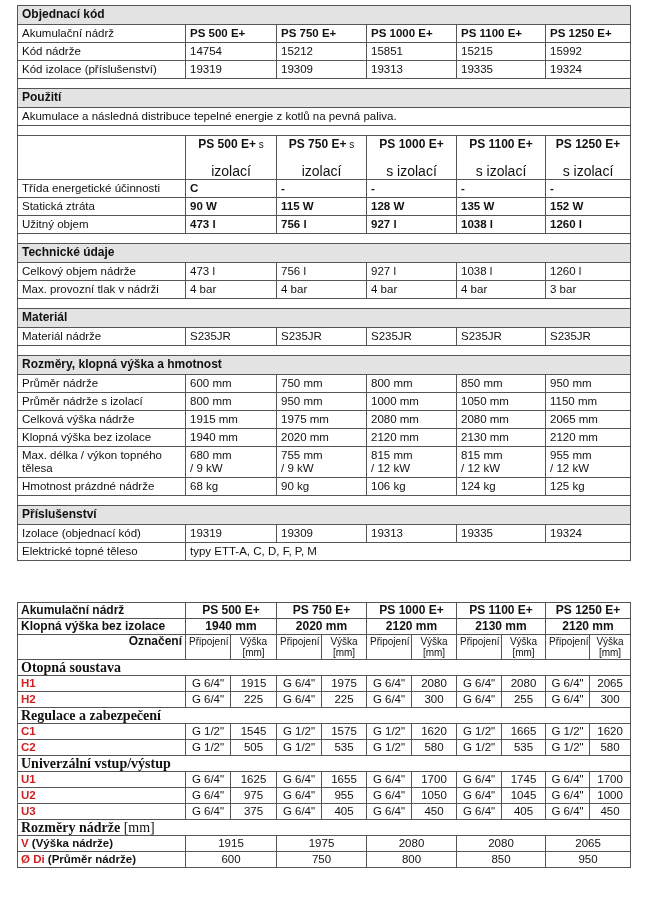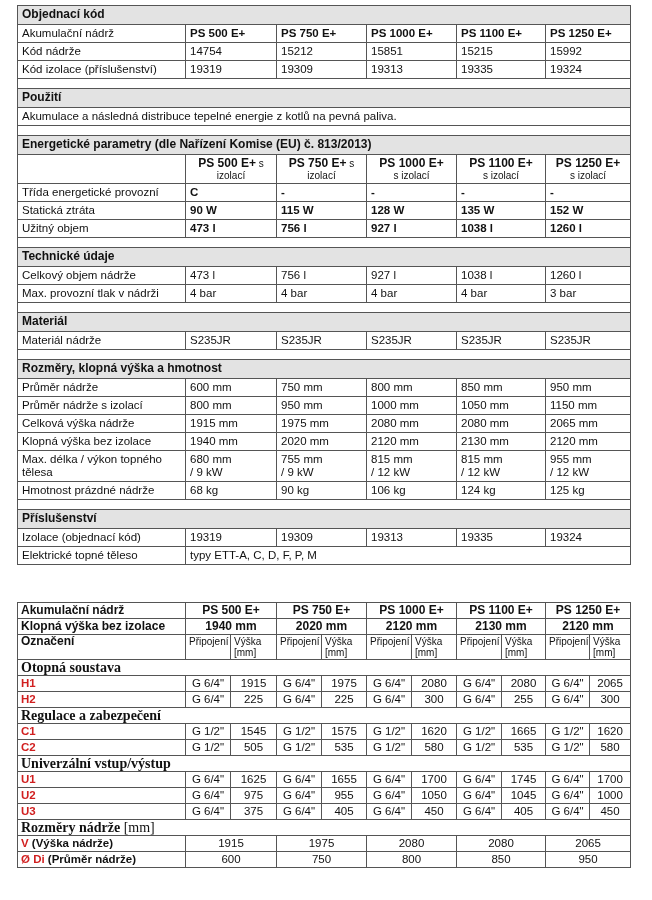--- a/index.html
+++ b/index.html
@@ -4,28 +4,28 @@
   <style>
     html, body { margin: 0; padding: 0; background: #ffffff; }
     body { width: 652px; height: 900px; position: relative; overflow: hidden;
            font-family: "Liberation Sans", sans-serif; color: #111; }
     table { border-collapse: collapse; table-layout: fixed; position: absolute; left: 17px; width: 613px; }
     td { border: 1px solid #555; font-size: 11.5px; line-height: 13px; padding: 2px 4px; height: 13px;
          white-space: nowrap; overflow: hidden; vertical-align: top; }
     .sec td { background: #e3e3e3; font-weight: bold; font-size: 12px; padding: 2px 4px; height: 14px; }
     .b { font-weight: bold; }
     .blank td { height: 9px; padding: 0; }
-    .hdr-sub { font-size: 10px; display: block; text-align: center; font-weight: normal; line-height: 11px; }
+    .hdr-sub { font-size: 14px; display: block; text-align: center; font-weight: normal; line-height: 11px; margin-top: 15px; }
     .cen { text-align: center; }
     #t1 { top: 5px; }
     #t2 { top: 602px; }
     #t2 td { padding: 1px 3px; font-size: 11.5px; }
     #t2 .hdr td { font-weight: bold; font-size: 12px; }
-    #t2 .sub td { font-size: 10px; line-height: 11px; text-align: left; vertical-align: top; }
-    #t2 .sub td.first { text-align: left; font-size: 12px; font-weight: bold; }
+    #t2 .sub td { font-size: 10px; line-height: 11px; text-align: center; vertical-align: top; }
+    #t2 .sub td.first { text-align: right; font-size: 12px; font-weight: bold; }
     #t2 .grp td { font-weight: bold; font-size: 14px; font-family: Liberation Serif, serif; }
     .red { color: #d11f1f; font-weight: bold; }
   </style>
 </head>
 <body>
 
 <table id="t1">
   <colgroup>
     <col style="width:168px">
       <col style="width:91px">
@@ -70,33 +70,30 @@
   <tr class="sec">
         <td colspan="6">Použití</td>
       </tr>
   <tr>
         <td colspan="6">Akumulace a následná distribuce tepelné energie z kotlů na pevná paliva.</td>
       </tr>
   <tr class="blank">
         <td colspan="6"></td>
       </tr>
 
-  <tr class="sec">
-        <td colspan="6">Energetické parametry (dle Nařízení Komise (EU) č. 813/2013)</td>
-      </tr>
   <tr>
     <td></td>
     <td class="cen"><span class="b" style="font-size:12px">PS 500 E+</span><span style="font-size:10px"> s</span><span class="hdr-sub">izolací</span></td>
     <td class="cen"><span class="b" style="font-size:12px">PS 750 E+</span><span style="font-size:10px"> s</span><span class="hdr-sub">izolací</span></td>
     <td class="cen"><span class="b" style="font-size:12px">PS 1000 E+</span><span class="hdr-sub">s izolací</span></td>
     <td class="cen"><span class="b" style="font-size:12px">PS 1100 E+</span><span class="hdr-sub">s izolací</span></td>
     <td class="cen"><span class="b" style="font-size:12px">PS 1250 E+</span><span class="hdr-sub">s izolací</span></td>
   </tr>
   <tr>
-    <td>Třída energetické provozní</td>
+    <td>Třída energetické účinnosti</td>
     <td class="b">C</td>
     <td class="b">-</td>
     <td class="b">-</td>
     <td class="b">-</td>
     <td class="b">-</td>
   </tr>
   <tr>
     <td>Statická ztráta</td>
     <td class="b">90 W</td>
     <td class="b">115 W</td>

